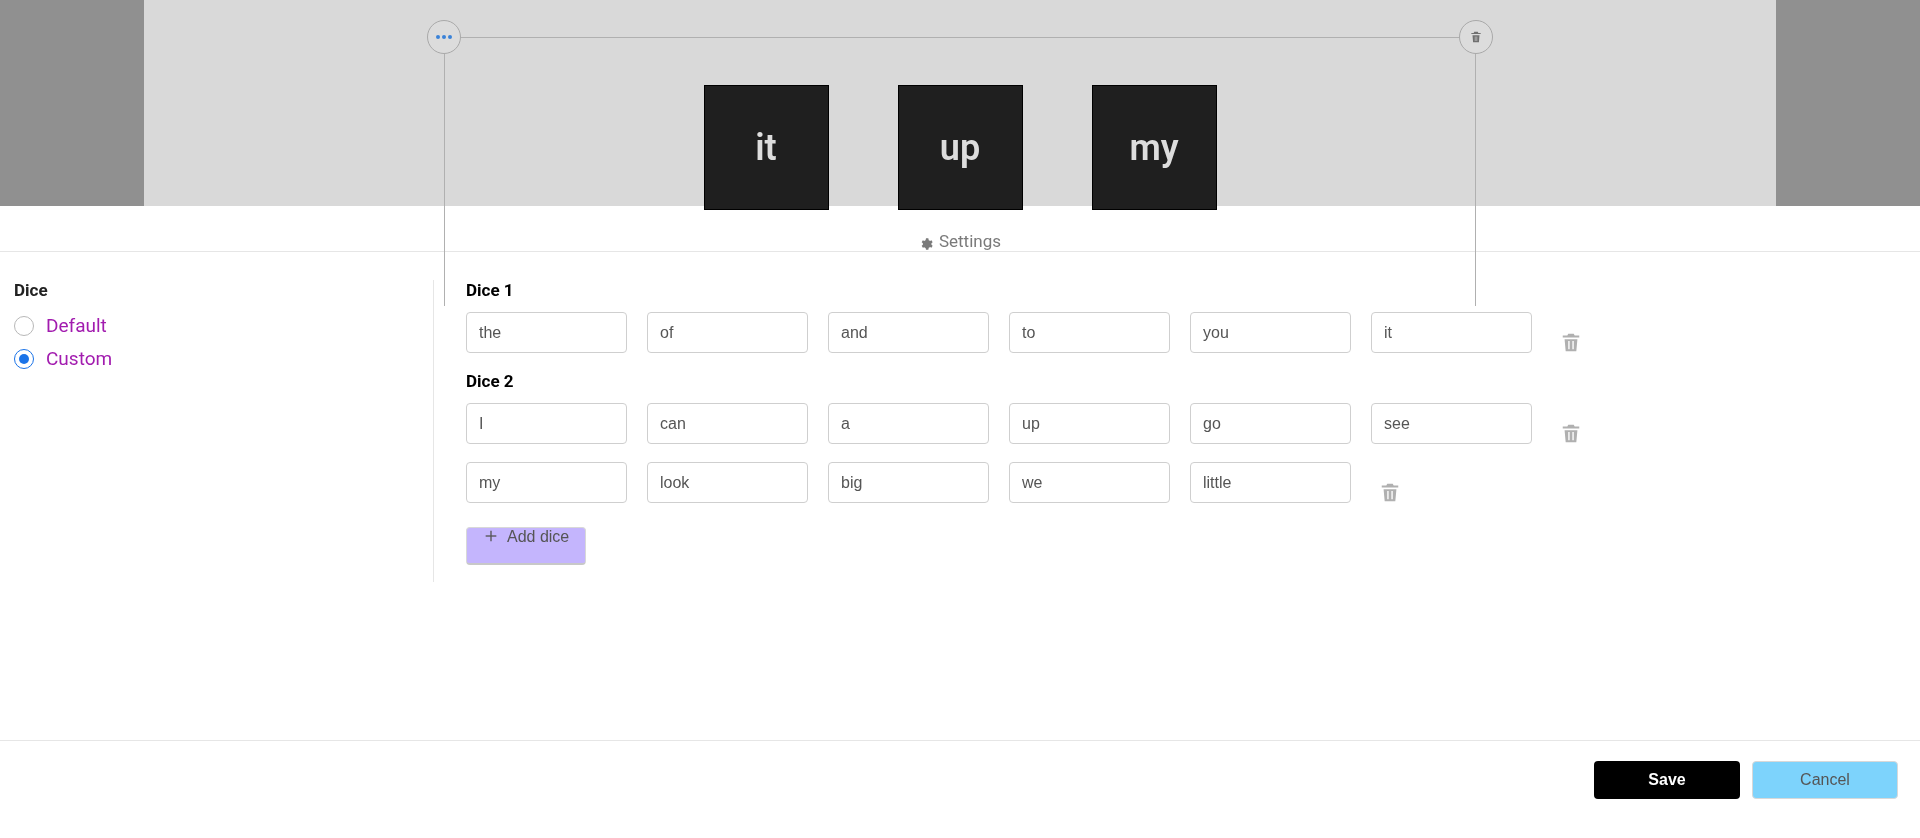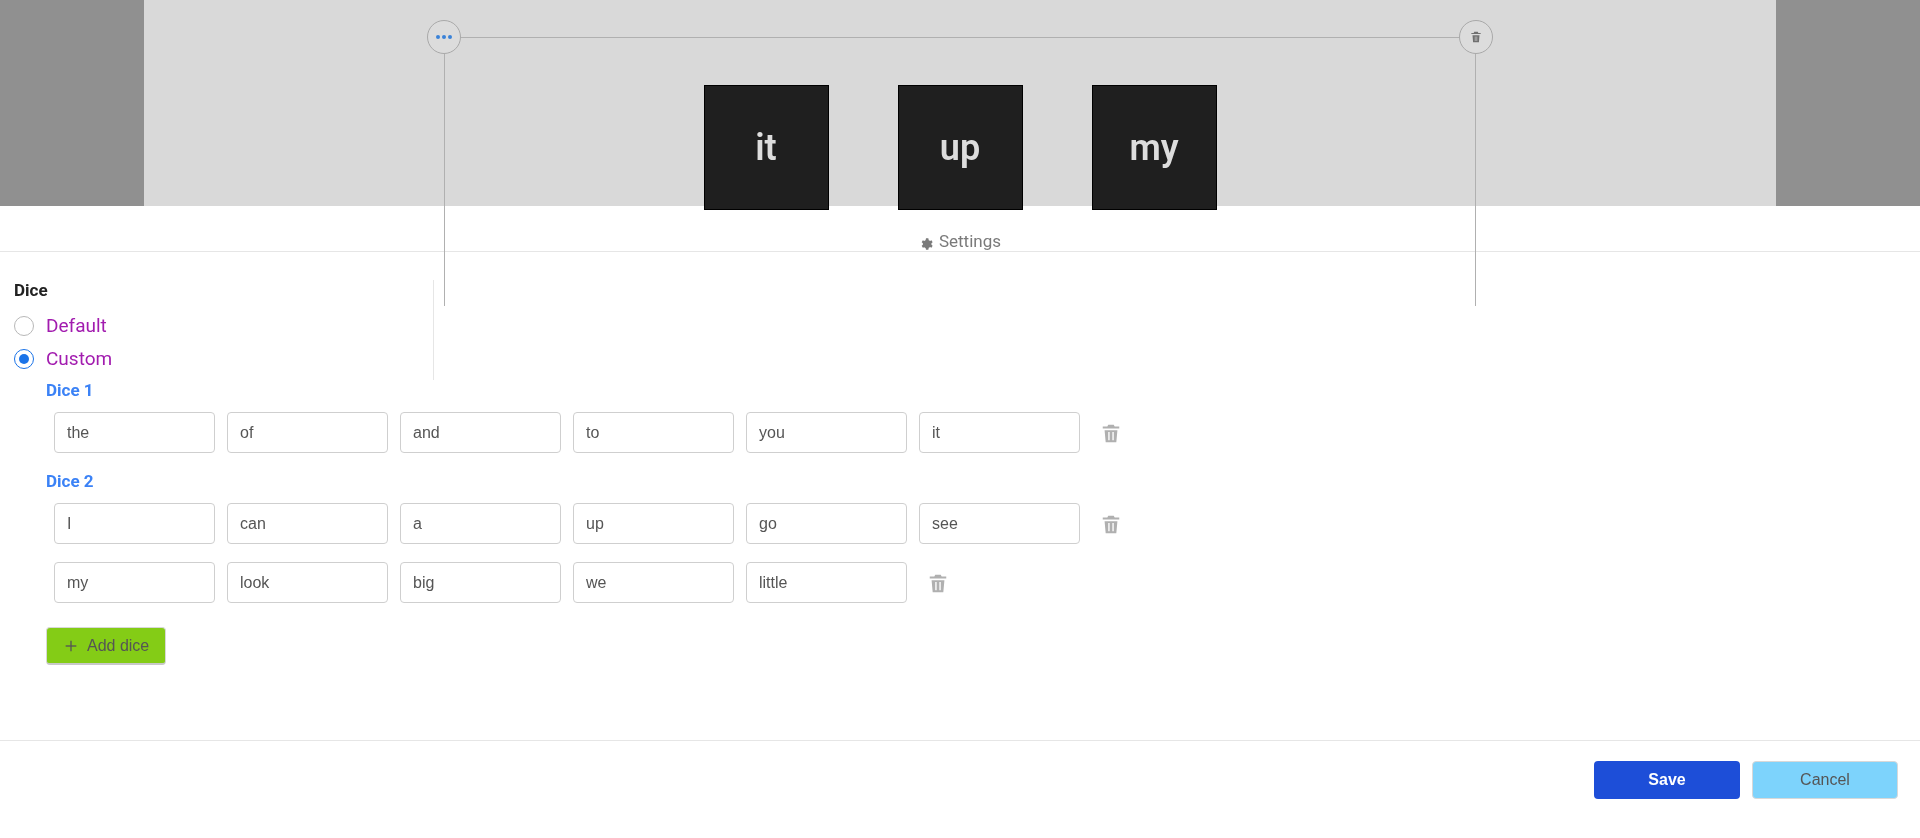--- a/index.html
+++ b/index.html
@@ -17,43 +17,43 @@
     .ellipsis-icon span { width: 4px; height: 4px; background: #3a82d8; border-radius: 50%; display: block; }
     .trash-svg { width: 14px; height: 14px; }
     .dice-row { position: absolute; top: 85px; left: 0; right: 0; display: flex; justify-content: center; gap: 69px; }
     .dice-cube { width: 125px; height: 125px; background: #1f1f1f; color: #ddd; font-size: 36px; font-weight: 600; display: flex; align-items: center; justify-content: center; border: 1px solid #000; }
 
     
     .settings-header { height: 46px; border-bottom: 1px solid #e6e6e6; display: flex; align-items: flex-end; justify-content: center; color: #7a7a7a; font-size: 17px; }
     .gear-svg { width: 14px; height: 14px; margin-right: 6px; fill: #7a7a7a; }
 
     
-    .settings-body { display: flex; padding: 28px 14px 28px 14px; height: 358px; flex-direction: column; }
+    .settings-body { display: flex; padding: 28px 14px 28px 14px; height: 358px; }
     .left-col { width: 420px; padding-right: 10px; border-right: 1px solid #e6e6e6; }
     .section-title { font-weight: 700; font-size: 17px; margin-bottom: 14px; color: #222; }
     .radio-row { display: flex; align-items: center; margin-bottom: 10px; cursor: pointer; }
     .radio-outer { width: 20px; height: 20px; border: 1px solid #b8b8b8; border-radius: 50%; margin-right: 12px; display: flex; align-items: center; justify-content: center; }
     .radio-outer.selected { border-color: #1a73e8; }
     .radio-inner { width: 10px; height: 10px; background: #1a73e8; border-radius: 50%; }
     .radio-label { font-size: 19px; color: #a21caf; }
 
     .right-col { flex: 1; padding-left: 32px; }
     .dice-group { margin-bottom: 18px; }
-    .dice-title { font-weight: 700; font-size: 17px; color: #3b82f6; margin-bottom: 12px; }
-    .faces-row { display: flex; align-items: center; gap: 12px; margin-left: 8px; }
+    .dice-title { font-weight: 700; font-size: 17px; color: #000000; margin-bottom: 12px; }
+    .faces-row { display: flex; align-items: flex-end; gap: 20px; }
     .face-input { width: 161px; height: 41px; border: 1px solid #cfcfcf; border-radius: 4px; padding: 0 12px; font-size: 16px; color: #555; background: #fff; }
     .row-trash { width: 22px; height: 22px; fill: #b0b0b0; flex-shrink: 0; margin-left: 8px; cursor: pointer; }
 
-    .add-btn { display: inline-flex; align-items: center; gap: 8px; height: 38px; padding: 0 16px; background: #84cc16; border: 1px solid #d8d8d8; border-bottom: 2px solid #c8c8c8; border-radius: 4px; color: #555; font-size: 16px; cursor: pointer; margin-top: 6px; }
+    .add-btn { display: inline-flex; gap: 8px; height: 38px; padding: 0 16px; background: #c4b5fd; border: 1px solid #d8d8d8; border-bottom: 2px solid #c8c8c8; border-radius: 4px; color: #555; font-size: 16px; cursor: pointer; margin-top: 6px; }
     .plus-svg { width: 16px; height: 16px; stroke: #555; stroke-width: 2; }
 
     
     .footer-bar { border-top: 1px solid #e6e6e6; height: 78px; display: flex; justify-content: flex-end; align-items: center; padding-right: 22px; gap: 12px; position: absolute; bottom: 20px; left: 0; right: 0; }
     .btn { height: 38px; padding: 0 28px; border-radius: 4px; font-size: 16px; cursor: pointer; border: 1px solid transparent; }
-    .btn-primary { background: #1d4ed8; color: #fff; font-weight: 600; min-width: 146px; }
+    .btn-primary { background: #000000; color: #fff; font-weight: 600; min-width: 146px; }
     .btn-secondary { background: #7dd3fc; color: #555; border-color: #d8d8d8; min-width: 146px; }
   </style>
 </head>
 <body>
 
 <div class="preview-wrap">
   <div class="preview-inner">
     <div class="preview-card">
       <div class="card-border"></div>
       <div class="handle-circ handle-left">

